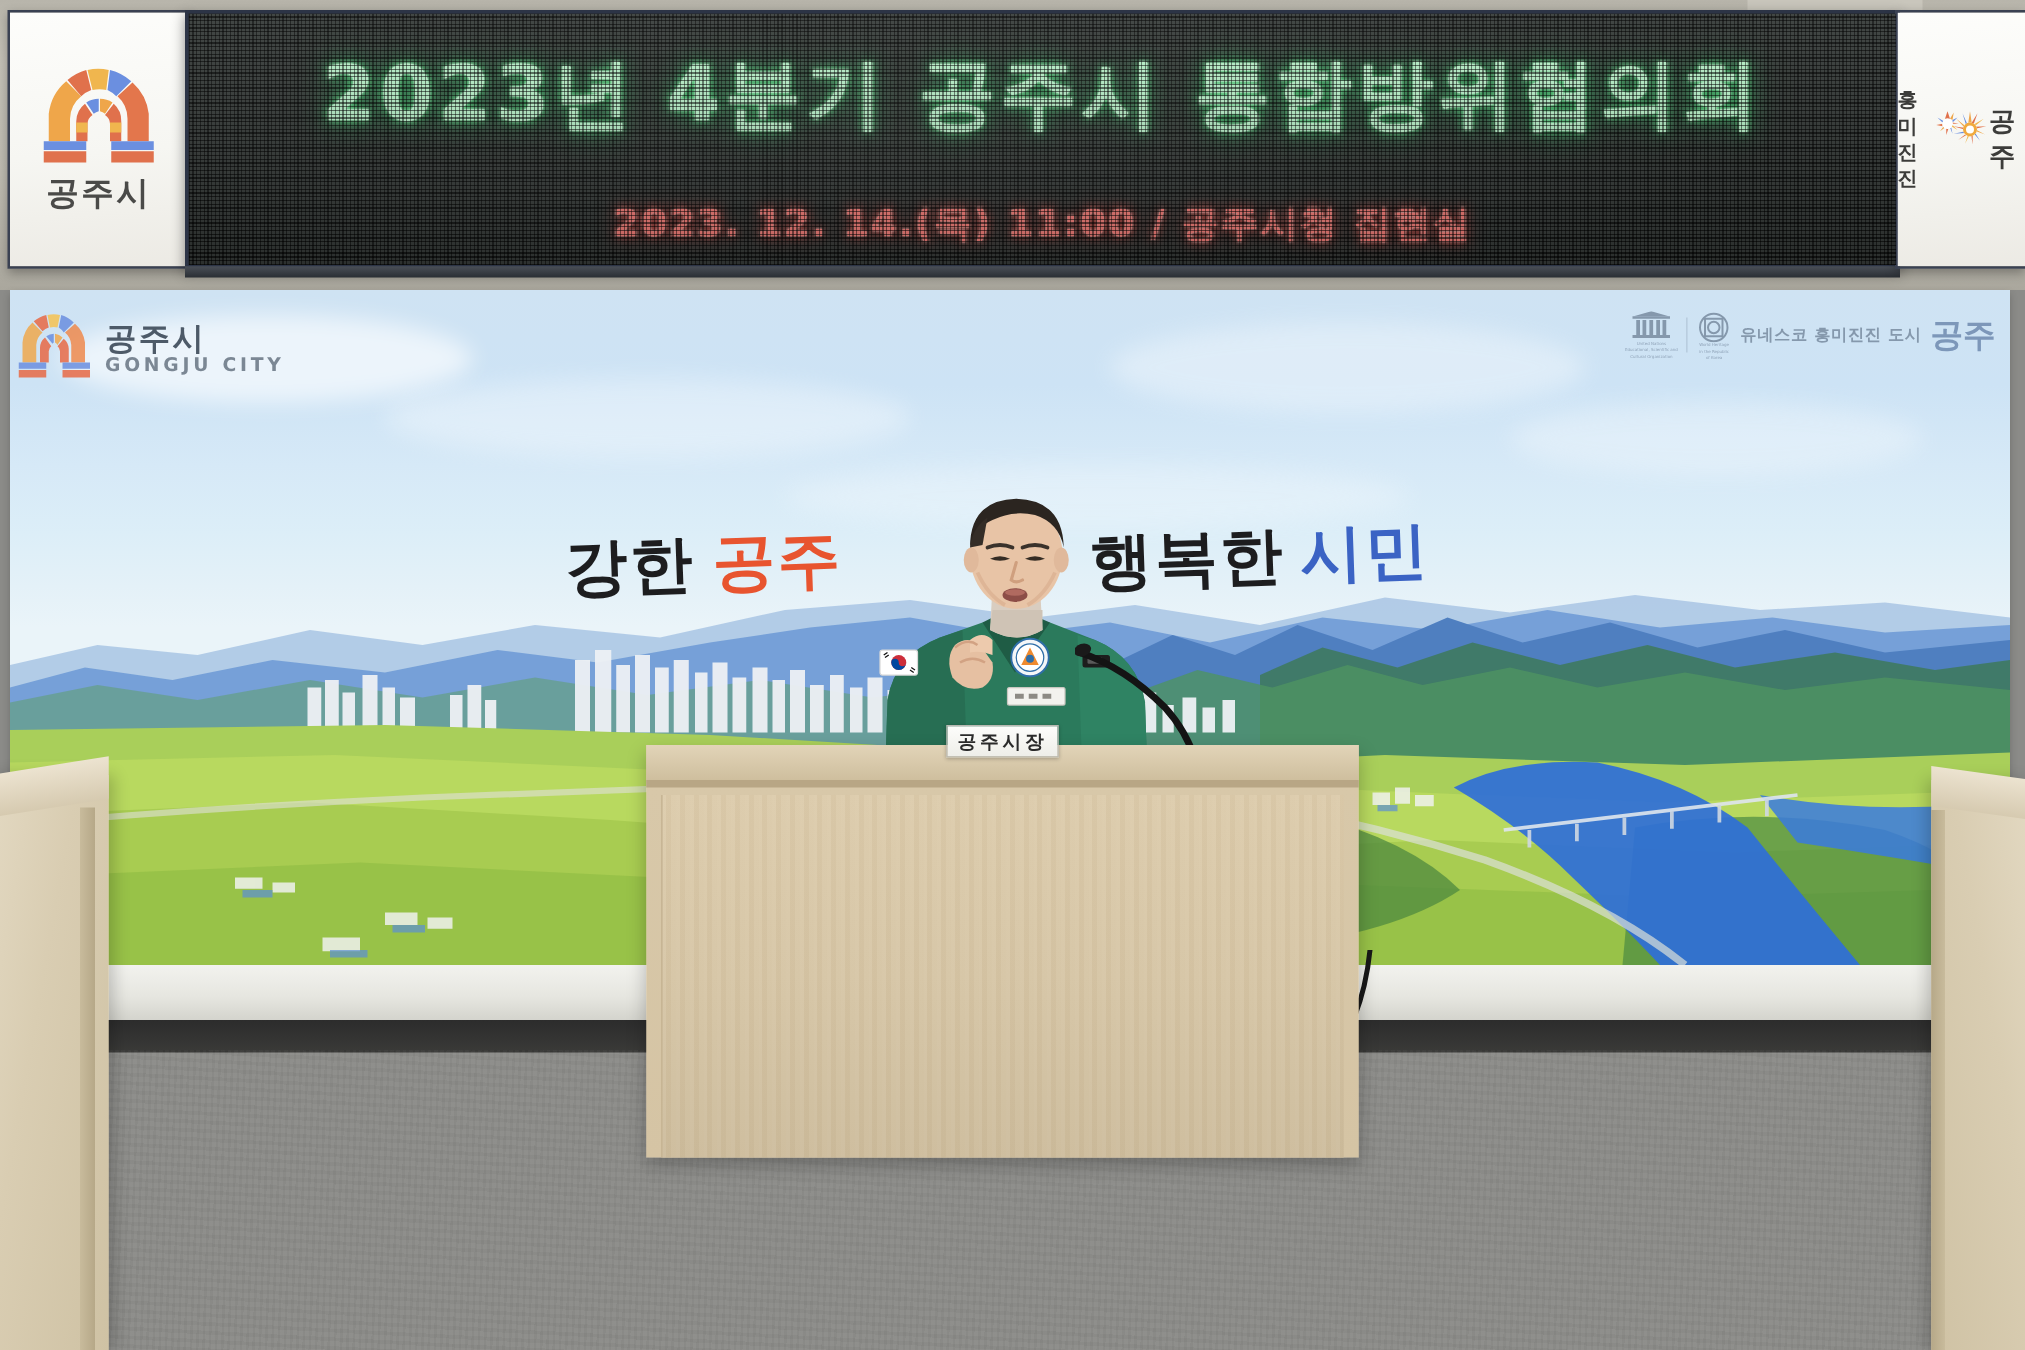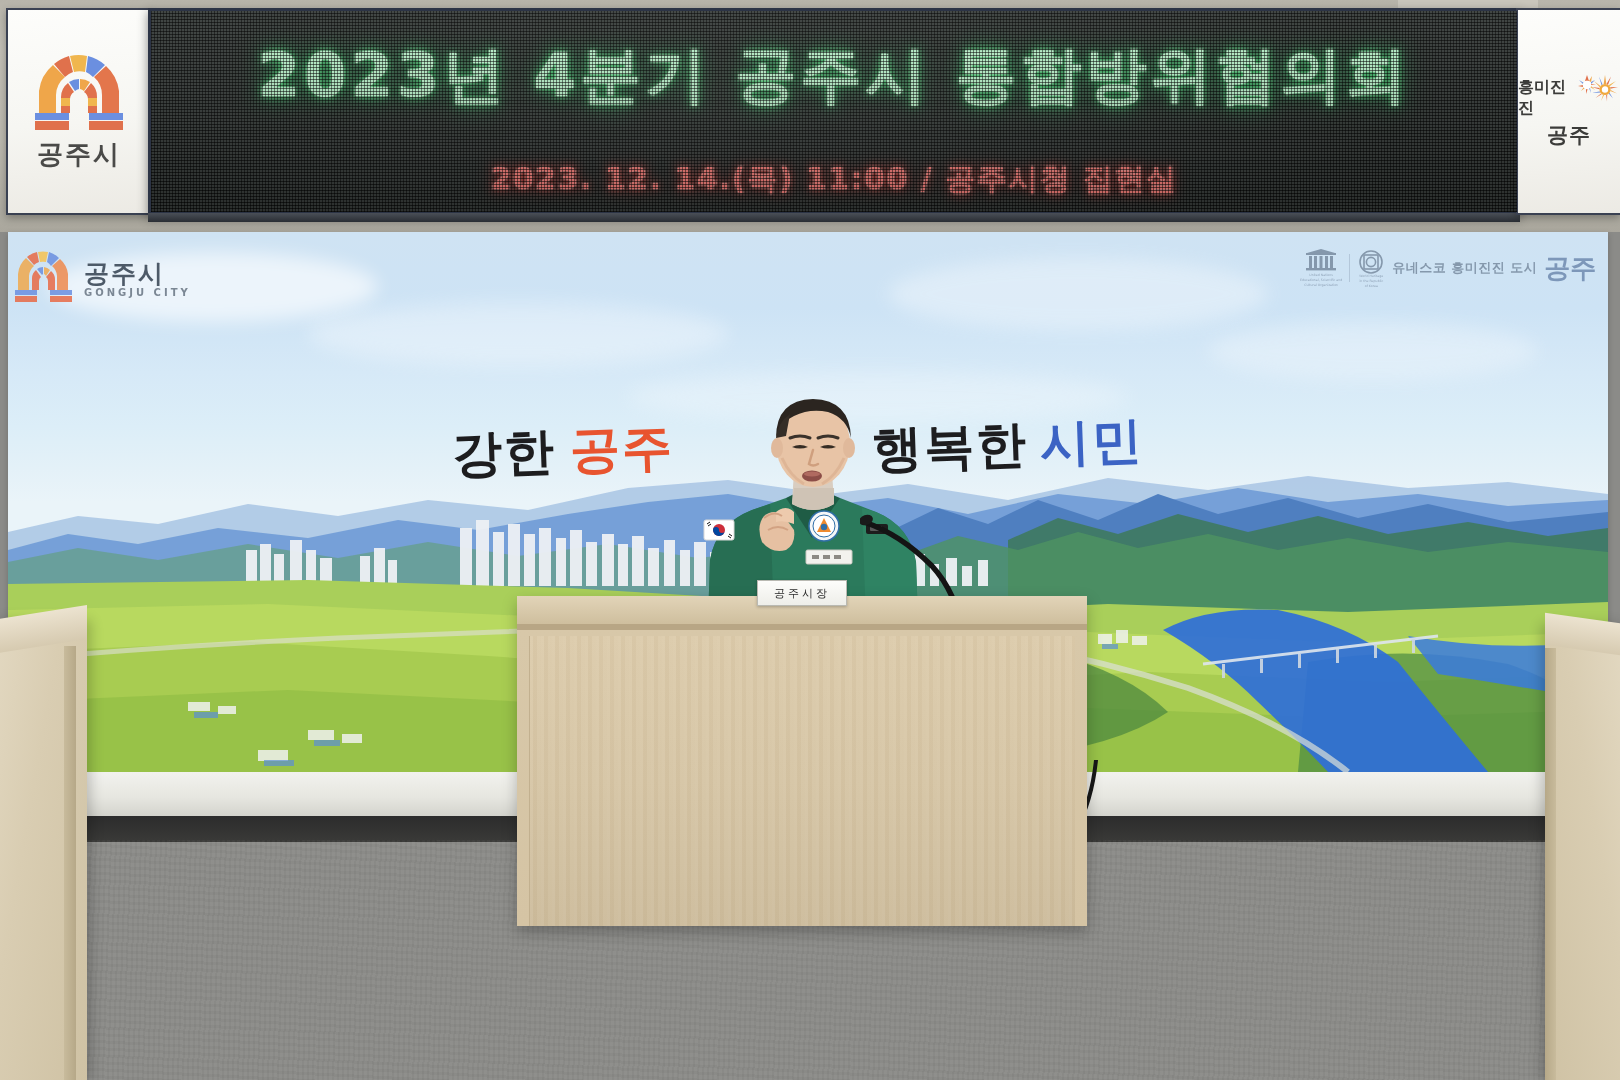--- a/index.html
+++ b/index.html
@@ -97,21 +97,21 @@
   
   .arch {
     position:relative; width:104px; height:84px;
   }
   .arch svg { display:block; }
   .gj-text {
     font-size:26px; font-weight:700; color:#4a4a48; letter-spacing:2px;
     text-align:center; margin-top:2px;
   }
 
-  .hm-wrap { display:flex; flex-direction:column; align-items:center; gap:0px; }
+  .hm-wrap { display:flex; flex-direction:row; align-items:center; gap:0px; }
   .hm-row { display:flex; align-items:center; gap:2px; }
   .hm-t1 { font-size:16px; font-weight:700; color:#3c3c3a; letter-spacing:0px; }
   .hm-t2 { font-size:21px; font-weight:700; color:#3c3c3a; letter-spacing:1px; margin-top:-1px;}
 
   
   .backdrop {
     position:absolute; left:8px; top:232px; width:1600px; height:540px;
     overflow:hidden;
     background:linear-gradient(180deg,
       #cfe3f3 0%, #cde3f5 14%, #d6e9f7 26%, #dceef8 36%, #e4f1f8 44%, #eaf4f9 50%);
@@ -145,21 +145,21 @@
       repeating-linear-gradient(3deg, rgba(0,0,0,.02) 0 3px, rgba(255,255,255,.015) 3px 7px);
   }
 
   
   .bd-logo-left {
     position:absolute; left:12px; top:250px;
     display:flex; align-items:center; gap:10px;
   }
   .bd-gj-txt { line-height:1; }
   .bd-gj-k { font-size:25px; font-weight:700; color:#4d5a68; letter-spacing:2px; }
-  .bd-gj-e { font-size:10px; font-weight:700; color:#7b8794; letter-spacing:3px; margin-top:2px;text-align:right;}
+  .bd-gj-e { font-size:15px; font-weight:700; color:#7b8794; letter-spacing:3px; margin-top:2px;text-align:right;}
 
   .unesco {
     position:absolute; left:1300px; top:248px;
     display:flex; align-items:center; gap:7px;
     opacity:.55;
   }
   .un-txt { font-size:13px; font-weight:600; color:#4a5c73; letter-spacing:.5px; }
   .un-sub { font-size:3.2px; color:#5b6d85; line-height:1.5; text-align:center; letter-spacing:0; }
   .un-div { width:1px; height:28px; background:#6b7d93; opacity:.5; }
   .un-gj { font-size:26px; font-weight:700; color:#3b5a8a; font-family:"DejaVu Serif",serif; }
@@ -212,21 +212,21 @@
     border-left:1px solid #c2b08f;
   }
   .nameplate {
     position:absolute; left:240px; top:-16px; width:90px; height:26px;
     background:linear-gradient(180deg,#fdfdfb,#eeeee9);
     border:1px solid #b9b9b2;
     display:flex; align-items:center; justify-content:center;
     box-shadow:0 1px 3px rgba(0,0,0,.25);
     z-index:5;
   }
-  .nameplate span { font-size:11px; font-weight:400; color:#2a2a2a; letter-spacing:3px; }
+  .nameplate span { font-size:15px; font-weight:700; color:#2a2a2a; letter-spacing:3px; }
 
   
   .side-desk-l {
     position:absolute; left:-8px; top:620px; width:95px; height:460px;
     background:linear-gradient(100deg,#e3d9c2 0%,#d9cdb2 40%,#cfc2a4 100%);
     box-shadow:4px 0 12px rgba(0,0,0,.2);
   }
   .side-desk-l .sd-top {
     position:absolute; left:0; top:0; width:100%; height:34px;
     background:linear-gradient(180deg,#ece3d0,#d6cab0);

